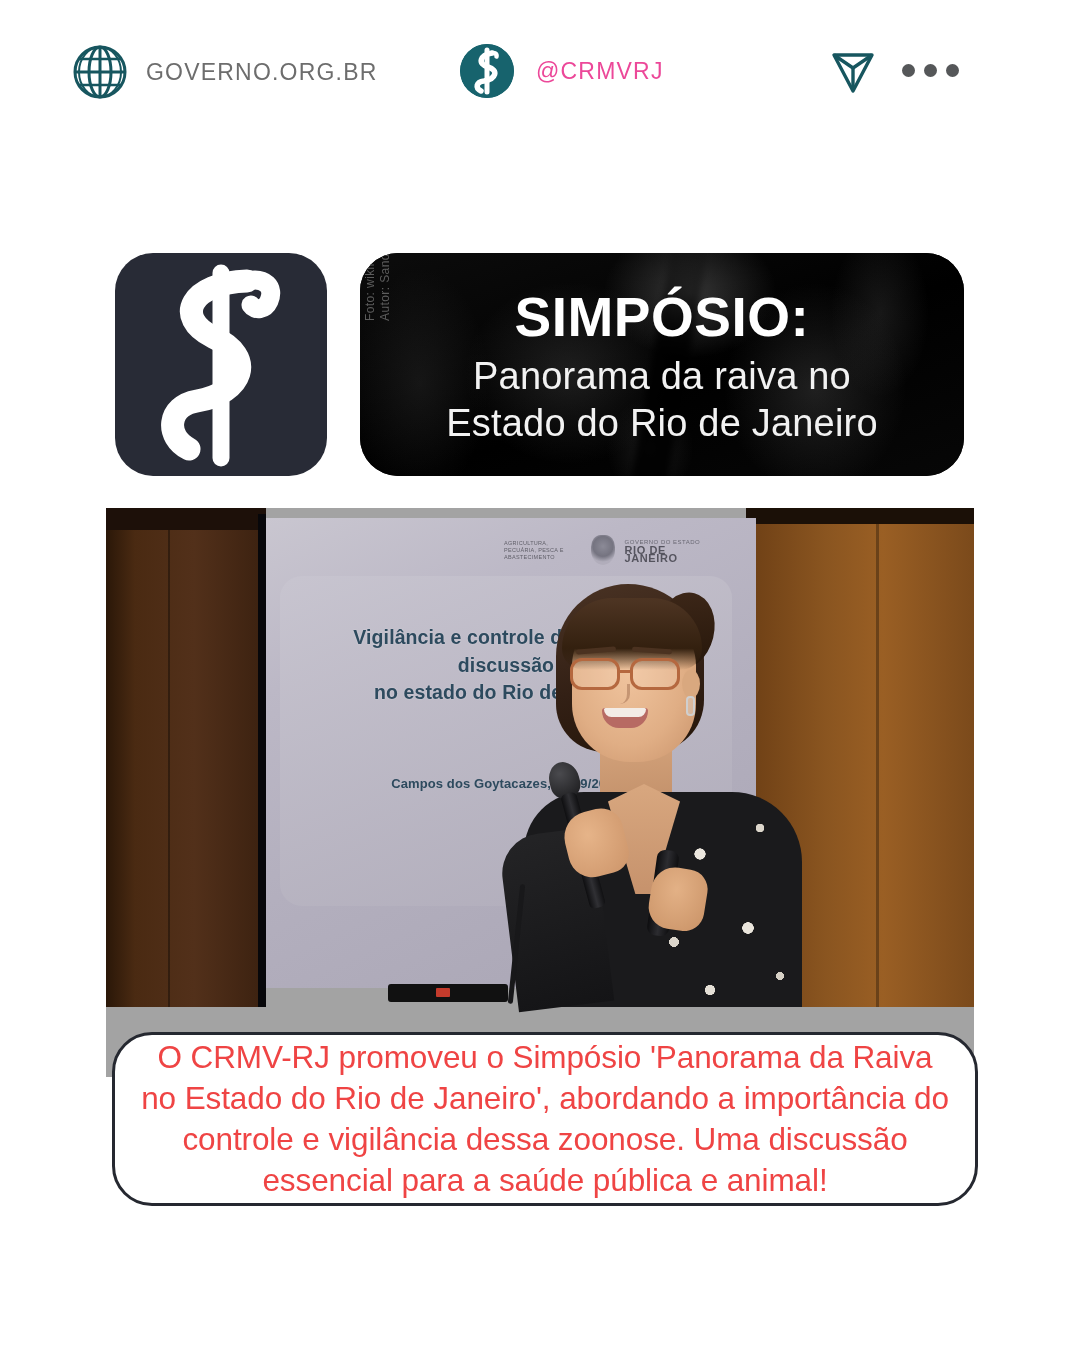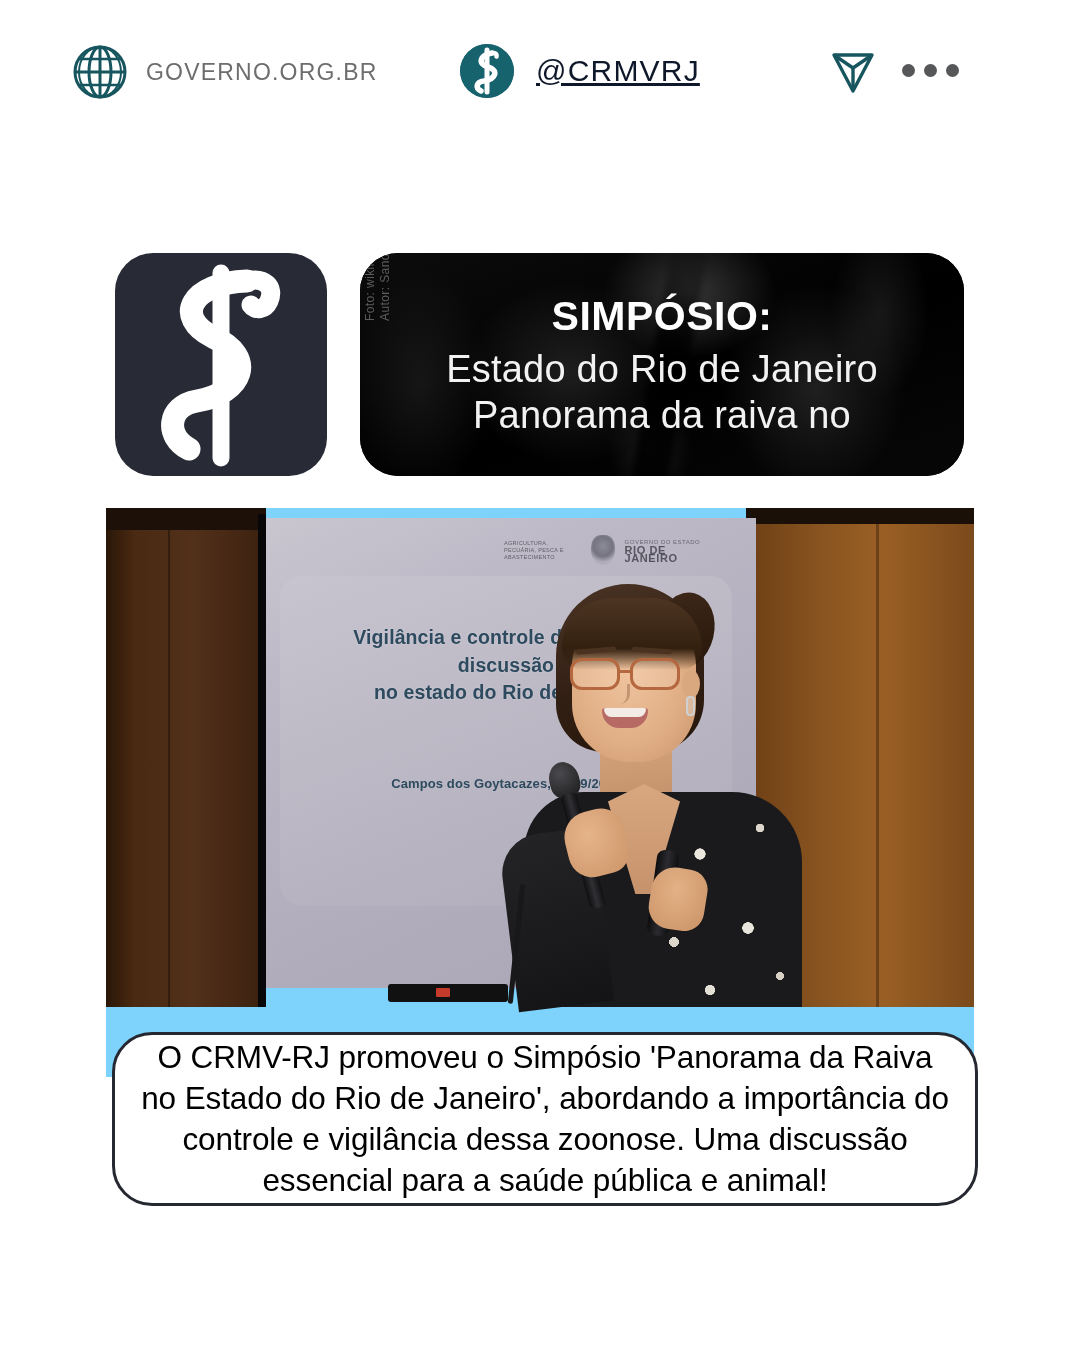--- a/index.html
+++ b/index.html
@@ -50,24 +50,23 @@
   .avatar {
     width: 54px; height: 54px;
     border-radius: 50%;
     background: #17636d;
     position: relative;
     overflow: hidden;
     flex: none;
   }
   .avatar svg { position: absolute; left: 0; top: 0; }
   .hdr-handle-label {
-    font-size: 30px;
+    font-size: 23px;
     letter-spacing: 1.2px;
-    color: #0f172a;
-    text-decoration: underline;
+    color: #ec4899;
   }
 
   .hdr-actions {
     position: absolute;
     left: 830px;
     top: 46px;
     display: flex;
     align-items: center;
     gap: 26px;
   }
@@ -141,21 +140,21 @@
     position: absolute;
     inset: 0;
     display: flex;
     flex-direction: column;
     align-items: center;
     justify-content: center;
     padding-top: 6px;
   }
   .banner-kicker {
     color: #ffffff;
-    font-size: 41px;
+    font-size: 55px;
     font-weight: 700;
     letter-spacing: 0.5px;
     line-height: 1.02;
     text-align: center;
   }
   .banner-sub {
     color: #f2f2f2;
     font-size: 38px;
     font-weight: 400;
     line-height: 1.22;
@@ -164,21 +163,21 @@
     letter-spacing: 0.2px;
   }
   .banner-sub span { display: block; }
 
   
   .photo {
     position: absolute;
     left: 106px; top: 508px;
     width: 868px; height: 569px;
     overflow: hidden;
-    background: #7dd3fc;
+    background: #a3a3a3;
   }
   
   .wall-left {
     position: absolute; left: 0; top: 0;
     width: 160px; height: 499px;
     background:
       linear-gradient(90deg, #2a1708 0%, #4a2a12 18%, #52301a 55%, #3b2110 100%);
   }
   .wall-left:before {
     content:""; position:absolute; left:0; top:0; width:160px; height:22px;
@@ -415,21 +414,21 @@
     background: #ffffff;
     display: flex;
     align-items: center;
     justify-content: center;
     padding: 0 26px;
   }
   .caption-text {
     font-family: "Liberation Sans", sans-serif;
     font-size: 31.5px;
     line-height: 1.31;
-    color: #000000;
+    color: #ef4444;
     text-align: center;
     letter-spacing: -0.1px;
   }
 </style>
 </head>
 <body>
 
 <div class="header">
 
   <div class="hdr-site">
@@ -491,22 +490,22 @@
   <div class="title-banner">
     <div class="banner-photo"></div>
     <div class="banner-streak"></div>
     <div class="banner-credit">
       <span>Foto: wikimedia.org</span>
       <span>Autor: Sandstein</span>
     </div>
     <div class="banner-text">
       <div class="banner-kicker">SIMPÓSIO:</div>
       <div class="banner-sub">
+        <span>Panorama da raiva no</span>
         <span>Estado do Rio de Janeiro</span>
-        <span>Panorama da raiva no</span>
       </div>
     </div>
   </div>
 </div>
 
 <div class="photo">
   <div class="wall-left"></div>
   <div class="wall-dark-panel"></div>
   <div class="wall-right"></div>
   <div class="screen-frame"></div>

